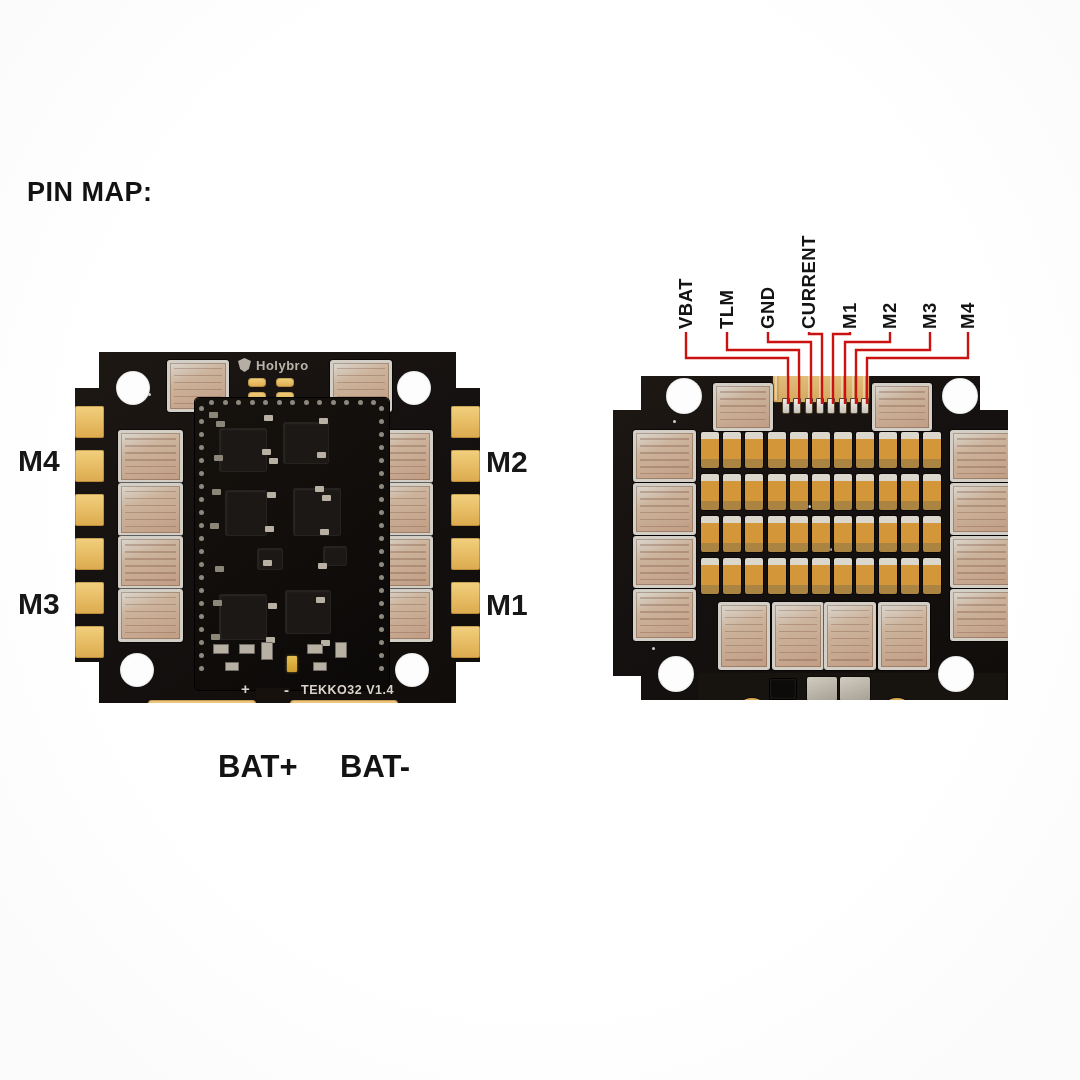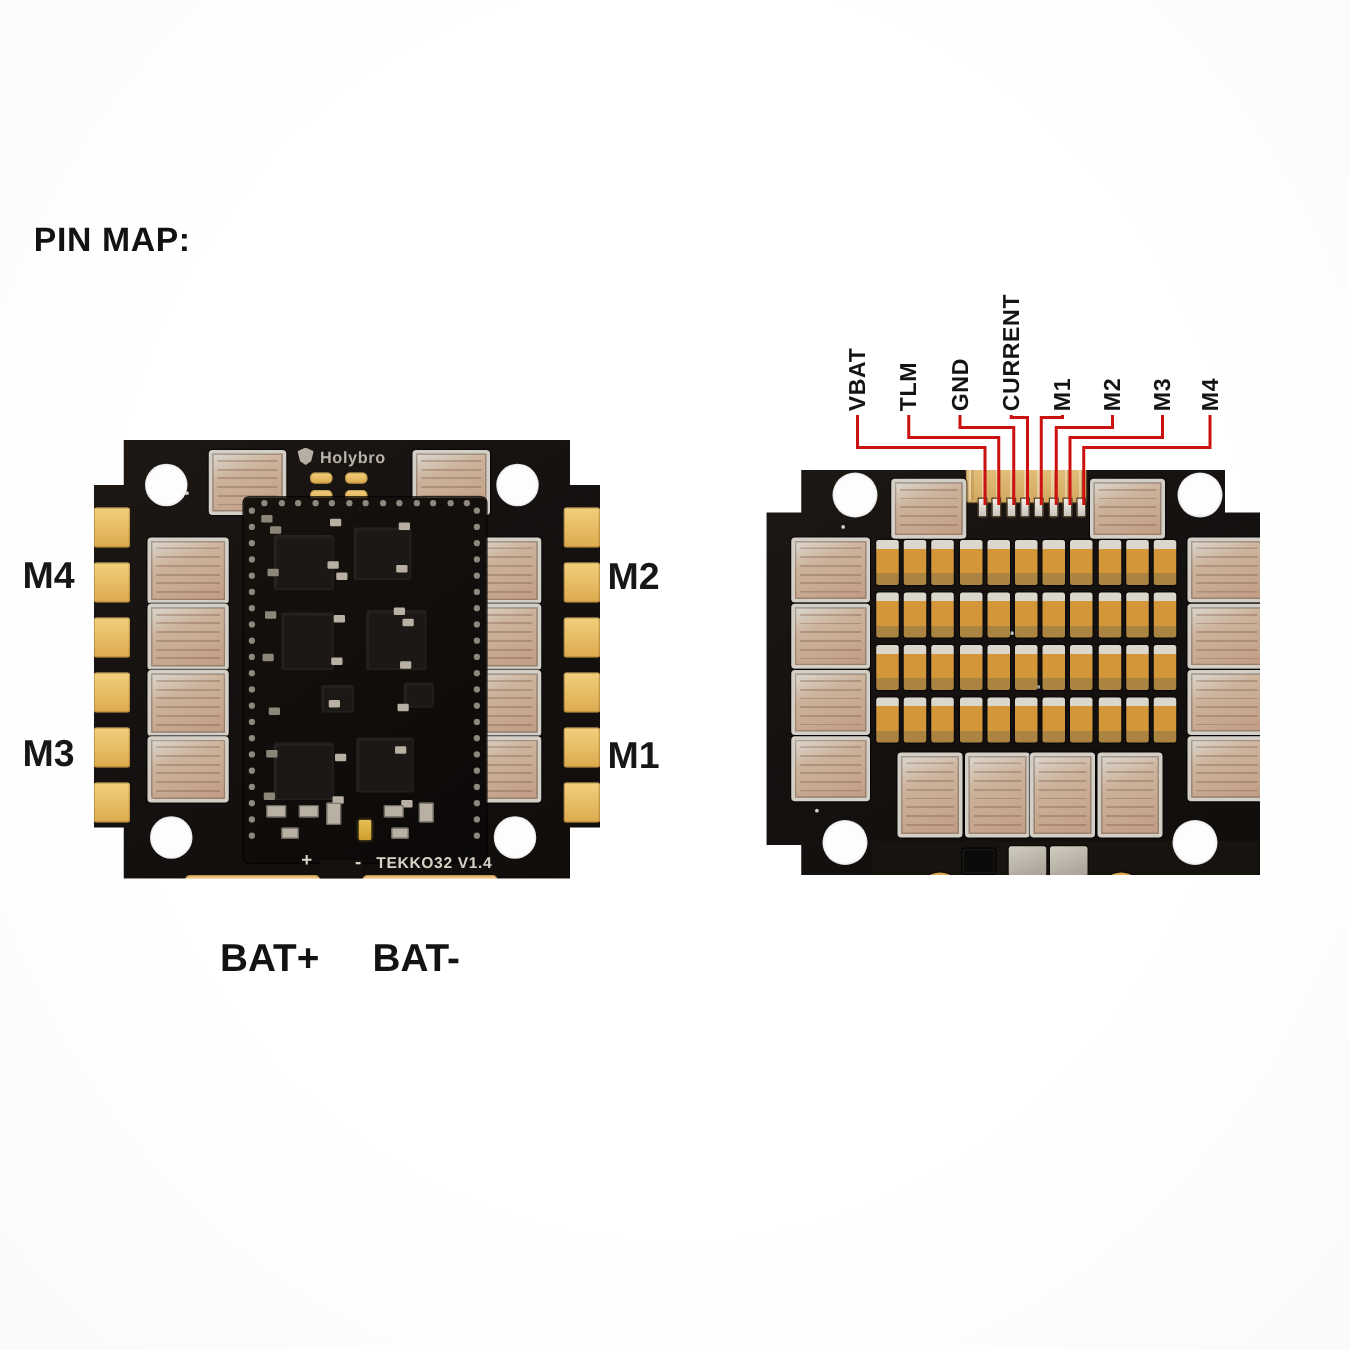--- a/index.html
+++ b/index.html
@@ -1,20 +1,20 @@
 <!DOCTYPE html>
 <html><head>
 <meta charset="utf-8">
 <style>
   html,body{margin:0;padding:0;background:#fff;}
   #canvas{position:relative;width:1080px;height:1080px;background:radial-gradient(ellipse at 50% 45%,#ffffff 60%,#fafafa 100%);overflow:hidden;
           font-family:"Liberation Sans",sans-serif;}
   .heading{position:absolute;left:27px;top:178px;font:bold 27px/1.1 "Liberation Sans",sans-serif;color:#121212;letter-spacing:.5px;}
   .biglabel{position:absolute;font:bold 30px/1.1 "Liberation Sans",sans-serif;color:#171717;}
-  .batlabel{position:absolute;font:bold 31px/1.1 "Liberation Sans",sans-serif;color:#131313;}
+  .batlabel{position:absolute;font:bold 31px/1.1 "Liberation Sans",sans-serif;color:#131313;margin-left:42px;}
 
   .board{position:absolute;background:linear-gradient(150deg,#1d1813 0%,#151110 45%,#100d0b 100%);
          filter:drop-shadow(0 14px 16px rgba(70,60,50,.30)) drop-shadow(0 4px 6px rgba(0,0,0,.12));}
   #left-board{left:75px;top:352px;width:405px;height:351px;
     clip-path:polygon(24px 0,381px 0,381px 36px,405px 36px,405px 310px,381px 310px,381px 351px,24px 351px,24px 310px,0 310px,0 36px,24px 36px);}
   #right-board{left:613px;top:376px;width:395px;height:324px;
     clip-path:polygon(28px 0,367px 0,367px 34px,395px 34px,395px 324px,28px 324px,28px 300px,0 300px,0 34px,28px 34px);}
 
   .hole{position:absolute;background:#fdfdfd;border-radius:50%;box-shadow:inset 0 0 2px rgba(0,0,0,.25);}
   .epad{position:absolute;background:linear-gradient(180deg,#f2d07d,#dcaa4e);border-radius:2px;box-shadow:inset 0 0 0 1px rgba(120,80,20,.35);}

